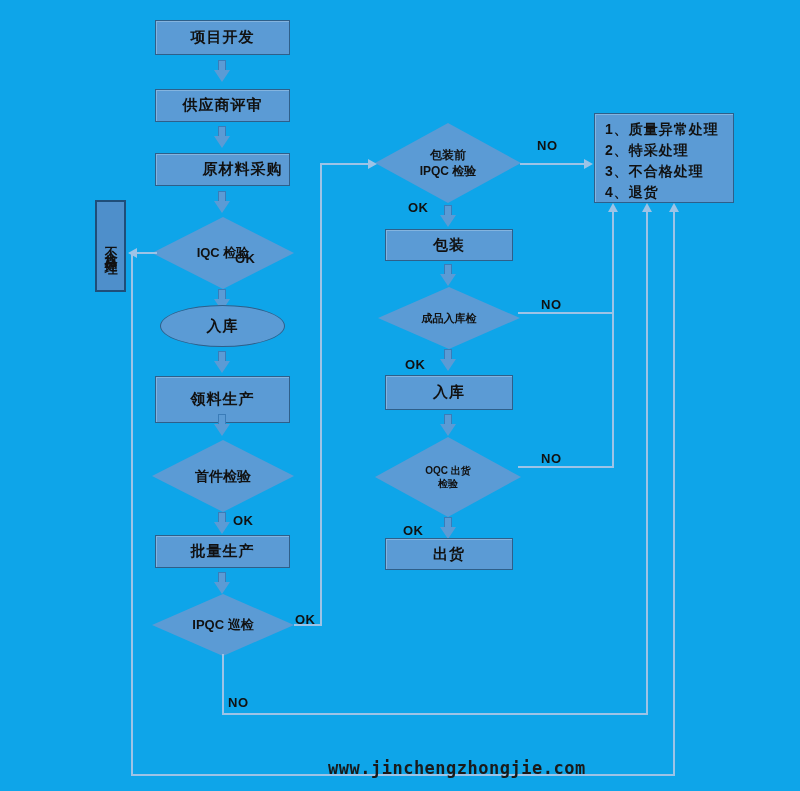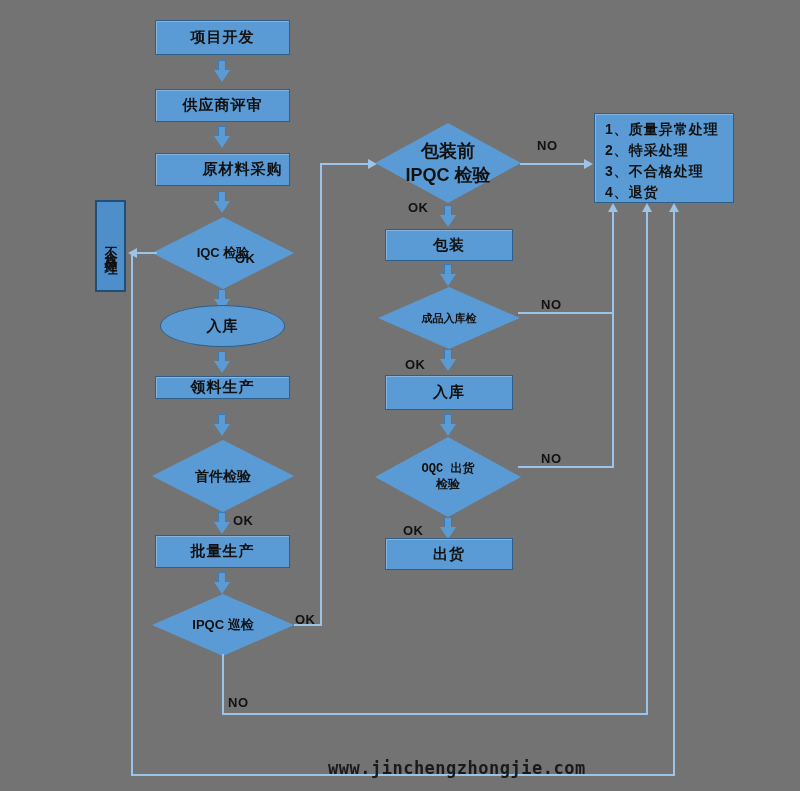--- a/index.html
+++ b/index.html
@@ -1,17 +1,17 @@
 <!DOCTYPE html>
 <html><head>
 <meta charset="utf-8">
 <style>
   html,body{margin:0;padding:0;background:#ffffff;}
   body{font-family:"Liberation Sans","DejaVu Sans",sans-serif;}
-  #canvas{position:relative;width:800px;height:791px;background:#737373;overflow:hidden;}
+  #canvas{position:relative;width:800px;height:791px;background:#0ea5e9;overflow:hidden;}
 
   
   .node{position:absolute;box-sizing:border-box;display:flex;align-items:center;
         justify-content:center;text-align:center;color:#111111;font-weight:bold;
         letter-spacing:1px;}
   .rect{background:#5B9BD5;border:1px solid #2E5F8A;
         box-shadow:inset 1px 1px 0 rgba(255,255,255,.25);}
   .rect-dark{background:#4E8FCB;border:2px solid #1F4E79;}
   .ellipse{background:#5B9BD5;border:1px solid #2E5F8A;border-radius:50%;}
   .diamond-wrap{position:absolute;}
@@ -94,21 +94,21 @@
   <div class="lbl" style="left:235px;top:251px;">OK</div>
 
   <div class="node ellipse" style="left:160px;top:305px;width:125px;height:42px;font-size:15px;">
     <span>入库</span>
   </div>
   <div class="blockarrow" style="left:214px;top:351px;">
       <i></i>
       <b></b>
     </div>
 
-  <div class="node rect" style="left:155px;top:376px;width:135px;height:23px;font-size:15px;">
+  <div class="node rect" style="left:155px;top:376px;width:135px;height:47px;font-size:15px;">
     <span>领料生产</span>
   </div>
   <div class="blockarrow" style="left:214px;top:414px;">
       <i></i>
       <b></b>
     </div>
 
   <div class="diamond-wrap" style="left:152px;top:440px;width:142px;height:72px;">
     <div class="dshape"></div>
     <div class="dtext" style="font-size:14px;">
@@ -135,21 +135,21 @@
       <span>IPQC 巡检</span>
     </div>
   </div>
 
   <div class="node rect-dark" style="left:95px;top:200px;width:31px;height:92px;">
     <span class="vtext" style="font-size:13px;">不合格处理</span>
   </div>
 
   <div class="diamond-wrap" style="left:375px;top:123px;width:146px;height:80px;">
     <div class="dshape"></div>
-    <div class="dtext" style="font-size:18px;">
+    <div class="dtext" style="font-size:12px;">
       <span>包装前</span>
       <span>IPQC 检验</span>
     </div>
   </div>
   <div class="blockarrow" style="left:440px;top:205px;">
       <i></i>
       <b></b>
     </div>
   <div class="lbl" style="left:408px;top:200px;">OK</div>
 
@@ -176,21 +176,21 @@
   <div class="node rect" style="left:385px;top:375px;width:128px;height:35px;font-size:15px;">
     <span>入库</span>
   </div>
   <div class="blockarrow" style="left:440px;top:414px;">
       <i></i>
       <b></b>
     </div>
 
   <div class="diamond-wrap" style="left:375px;top:437px;width:146px;height:80px;">
     <div class="dshape"></div>
-    <div class="dtext" style="font-size:12px;font-family:Liberation Mono, monospace;">
+    <div class="dtext" style="font-size:10px;">
       <span>OQC 出货</span>
       <span>检验</span>
     </div>
   </div>
   <div class="blockarrow" style="left:440px;top:517px;">
       <i></i>
       <b></b>
     </div>
   <div class="lbl" style="left:403px;top:523px;">OK</div>
 

